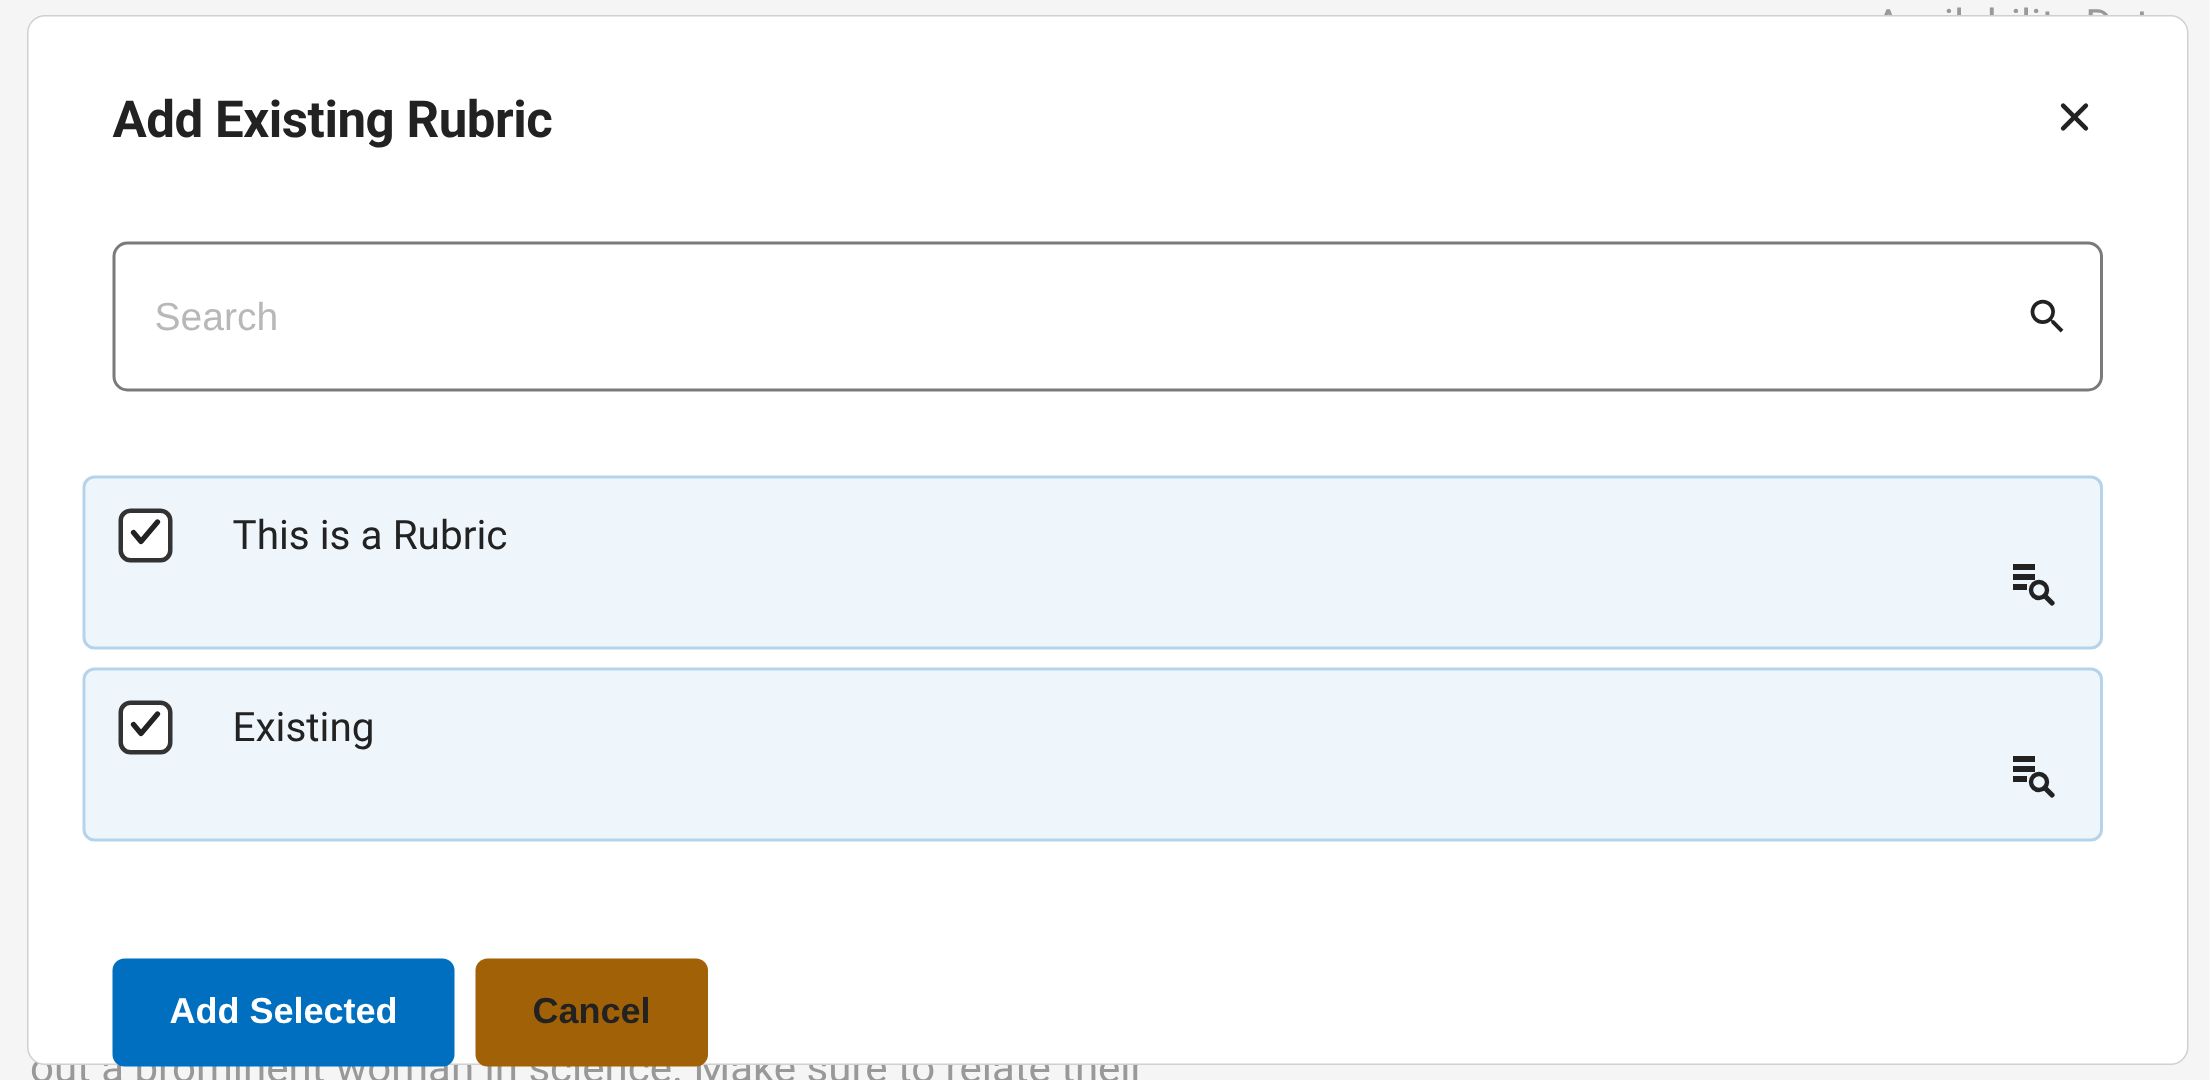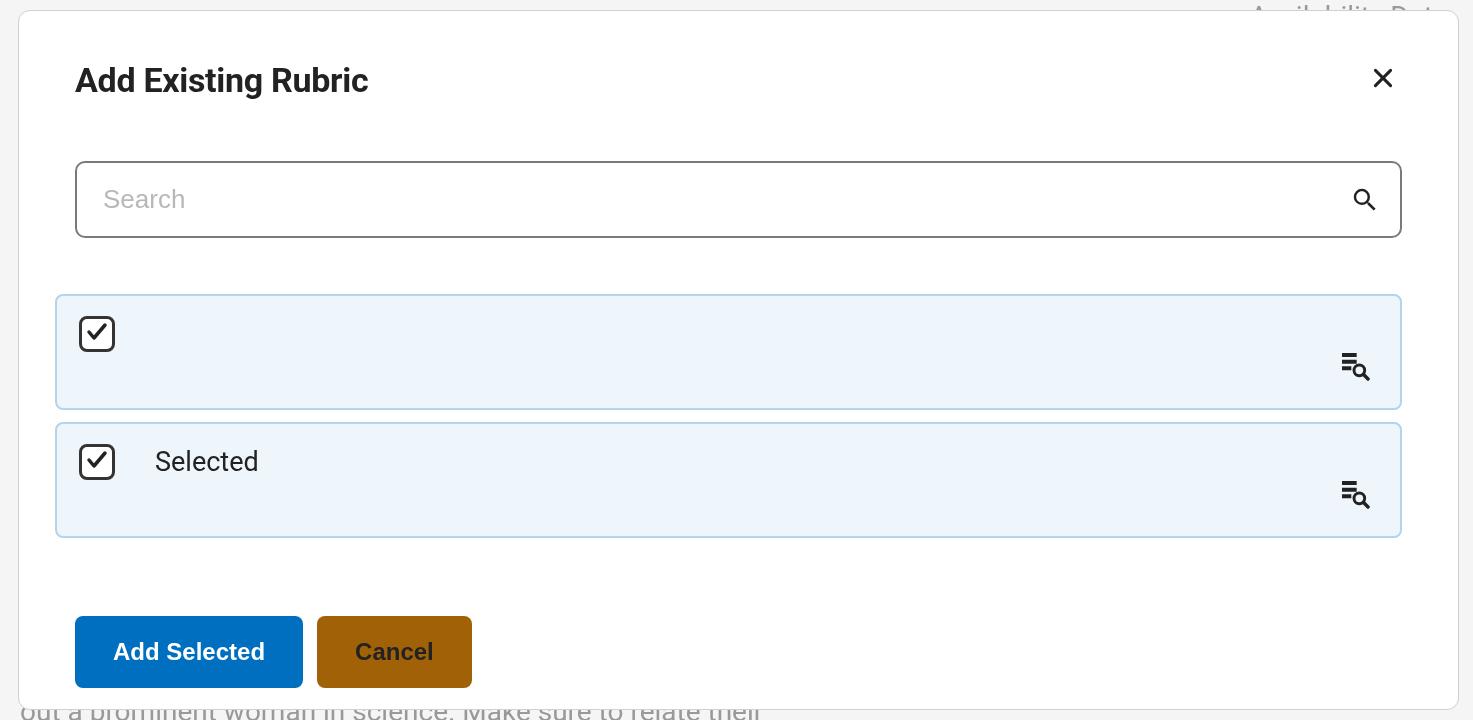--- a/index.html
+++ b/index.html
@@ -60,21 +60,21 @@
     .close-btn svg {
       width: 26px;
       height: 26px;
     }
     .search-wrapper {
       position: relative;
       margin-bottom: 56px;
     }
     .search-input {
       width: 100%;
-      height: 77px;
+      height: 100px;
       border: 2px solid #7a7a7a;
       border-radius: 10px;
       padding: 0 60px 0 26px;
       font-size: 26px;
       color: #333;
       outline: none;
     }
     .search-input::placeholder {
       color: #b8b8b8;
     }
@@ -201,40 +201,41 @@
   <div class="rubric-list">
 
     <div class="rubric-row">
       <div class="rubric-checkbox" role="checkbox" aria-checked="true">
         <span>
           <svg viewBox="0 0 24 24" fill="none" stroke="#222" stroke-width="3.5" stroke-linecap="round" stroke-linejoin="round">
             <polyline points="4 12 9 18 20 5"></polyline>
           </svg>
         </span>
       </div>
+      <div class="rubric-label">This is a Rubric</div>
       <button class="rubric-preview-btn" aria-label="Preview rubric">
         <span>
           <svg viewBox="0 0 24 24" fill="#222">
             <path d="M3 3h11v3H3V3zm0 5h11v3H3V8zm0 5h7v3H3v-3z"></path>
             <circle cx="16" cy="16" r="4" fill="none" stroke="#222" stroke-width="2.2"></circle>
             <line x1="19" y1="19" x2="22.5" y2="22.5" stroke="#222" stroke-width="2.6" stroke-linecap="round"></line>
           </svg>
         </span>
       </button>
     </div>
 
     <div class="rubric-row">
       <div class="rubric-checkbox" role="checkbox" aria-checked="true">
         <span>
           <svg viewBox="0 0 24 24" fill="none" stroke="#222" stroke-width="3.5" stroke-linecap="round" stroke-linejoin="round">
             <polyline points="4 12 9 18 20 5"></polyline>
           </svg>
         </span>
       </div>
-      <div class="rubric-label">Selected</div>
+      <div class="rubric-label">Existing</div>
       <button class="rubric-preview-btn" aria-label="Preview rubric">
         <span>
           <svg viewBox="0 0 24 24" fill="#222">
             <path d="M3 3h11v3H3V3zm0 5h11v3H3V8zm0 5h7v3H3v-3z"></path>
             <circle cx="16" cy="16" r="4" fill="none" stroke="#222" stroke-width="2.2"></circle>
             <line x1="19" y1="19" x2="22.5" y2="22.5" stroke="#222" stroke-width="2.6" stroke-linecap="round"></line>
           </svg>
         </span>
       </button>
     </div>

